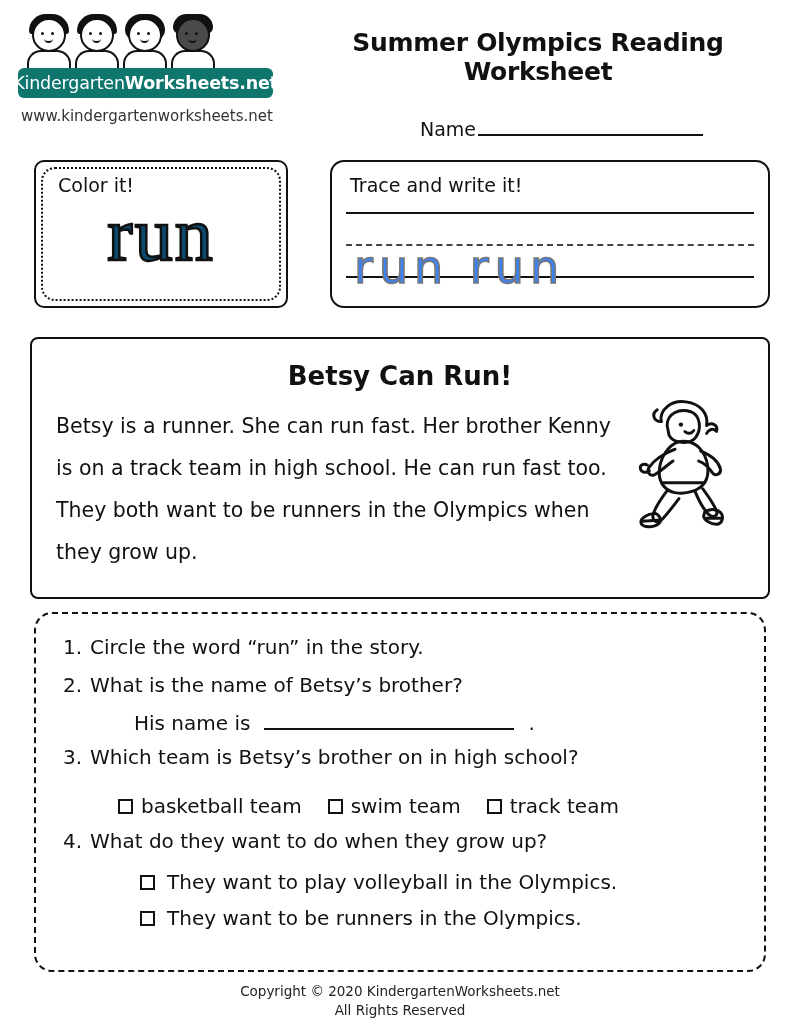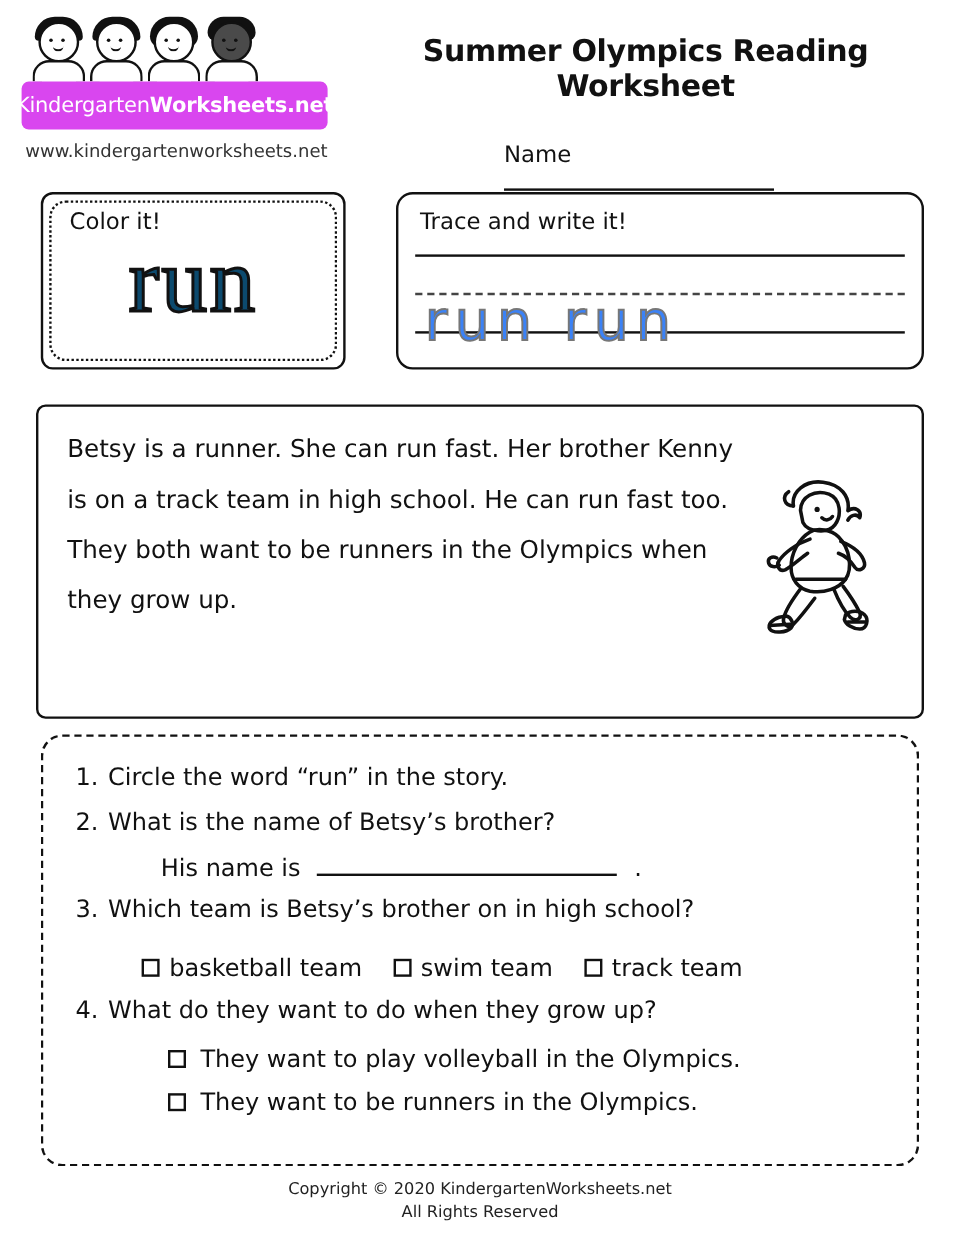--- a/index.html
+++ b/index.html
@@ -79,23 +79,23 @@
   .kid.k1 { left: 6px; }
   .kid.k2 { left: 54px; }
   .kid.k3 { left: 102px; }
   .kid.k4 { left: 150px; }
   .kid.k3 .hair { border-radius: 20px 20px 12px 12px; height: 26px; }
   .kid.k4 .hair { border-radius: 20px 20px 10px 10px; }
 
   .logo-banner {
     position: relative;
     margin-top: 2px;
-    background: #d946ef;
+    background: #0f766e;
     color: #fff;
-    height: 40px;
+    height: 30px;
     width: 255px;
     border-radius: 6px;
     display: flex;
     align-items: center;
     justify-content: center;
     font-family: "DejaVu Sans", sans-serif;
     font-size: 17.5px;
     letter-spacing: -0.2px;
     white-space: nowrap;
   }
@@ -120,21 +120,20 @@
     font-family: "DejaVu Sans", sans-serif;
     letter-spacing: -0.3px;
   }
   .name-row {
     position: absolute;
     left: 420px; top: 118px;
     font-size: 19px;
     display: flex;
     align-items: baseline;
     gap: 2px;
-    flex-direction: column;
   }
   .name-row .lbl { font-size: 19px; }
   .name-row .blank {
     display: inline-block;
     width: 225px;
     border-bottom: 2px solid #111;
     height: 17px;
   }
 
   
@@ -377,20 +376,21 @@
     <div class="trace-lines">
       <div class="solid"></div>
       <div class="dashed"></div>
       <div class="solid2"></div>
     </div>
     <div class="trace-word">run  run</div>
   </div>
 </div>
 
 <div class="story-box">
+  <div class="story-title">Betsy Can Run!</div>
   <div class="story-text">Betsy is a runner. She can run fast. Her brother Kenny is on a track team in high school. He can run fast too. They both want to be runners in the Olympics when they grow up.</div>
 
   <svg class="runner" viewBox="0 0 150 150">
     <g fill="none" stroke="#111" stroke-width="3" stroke-linecap="round" stroke-linejoin="round">
 
       <path d="M60 30 C58 18 70 8 85 10 C100 12 108 22 106 34 C112 30 118 34 116 40 C113 36 108 38 106 42"></path>
       <path d="M60 30 C52 30 50 22 56 18"></path>
 
       <path d="M66 34 C66 22 78 16 90 20 C100 24 101 38 95 46 C89 54 72 52 68 44 Z"></path>
 

